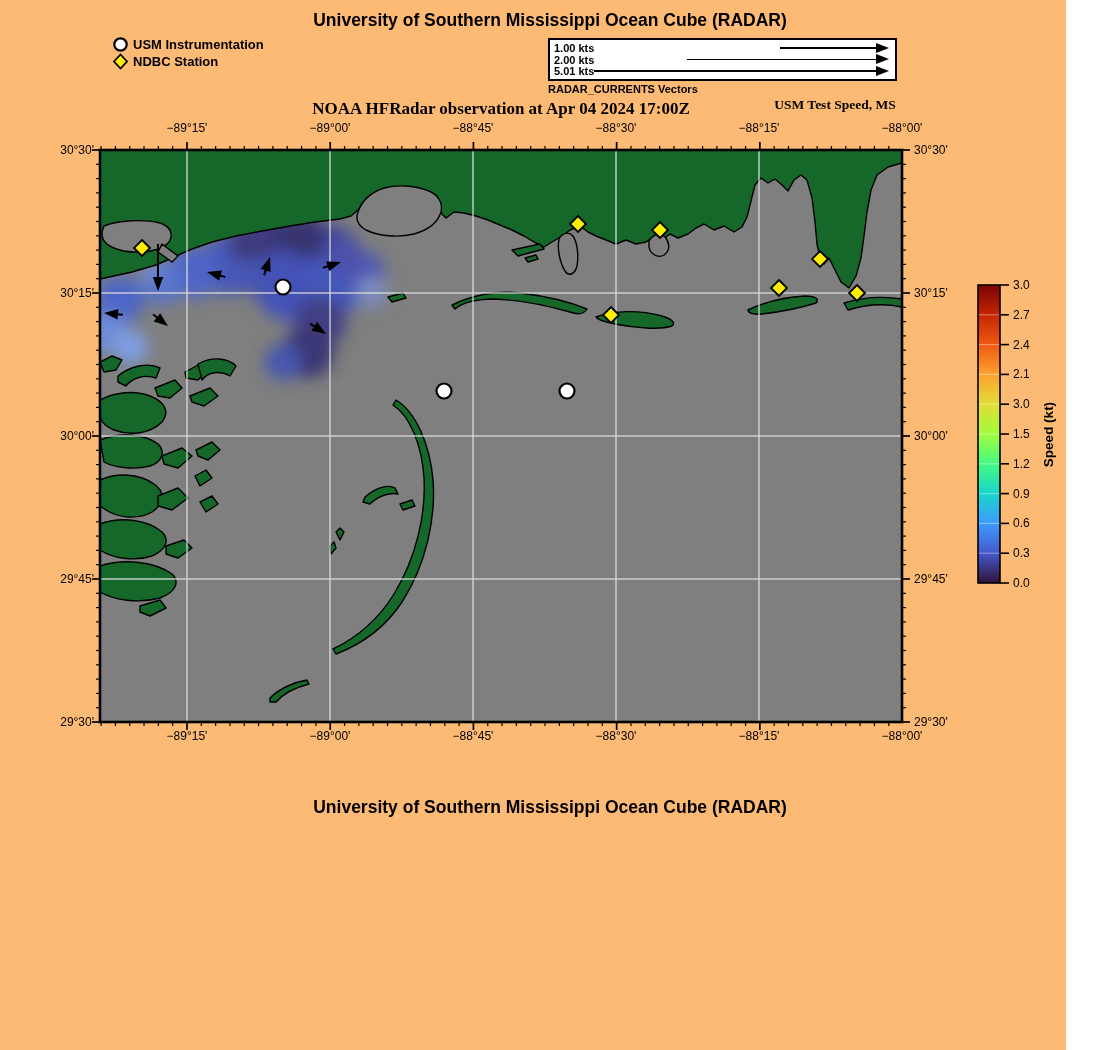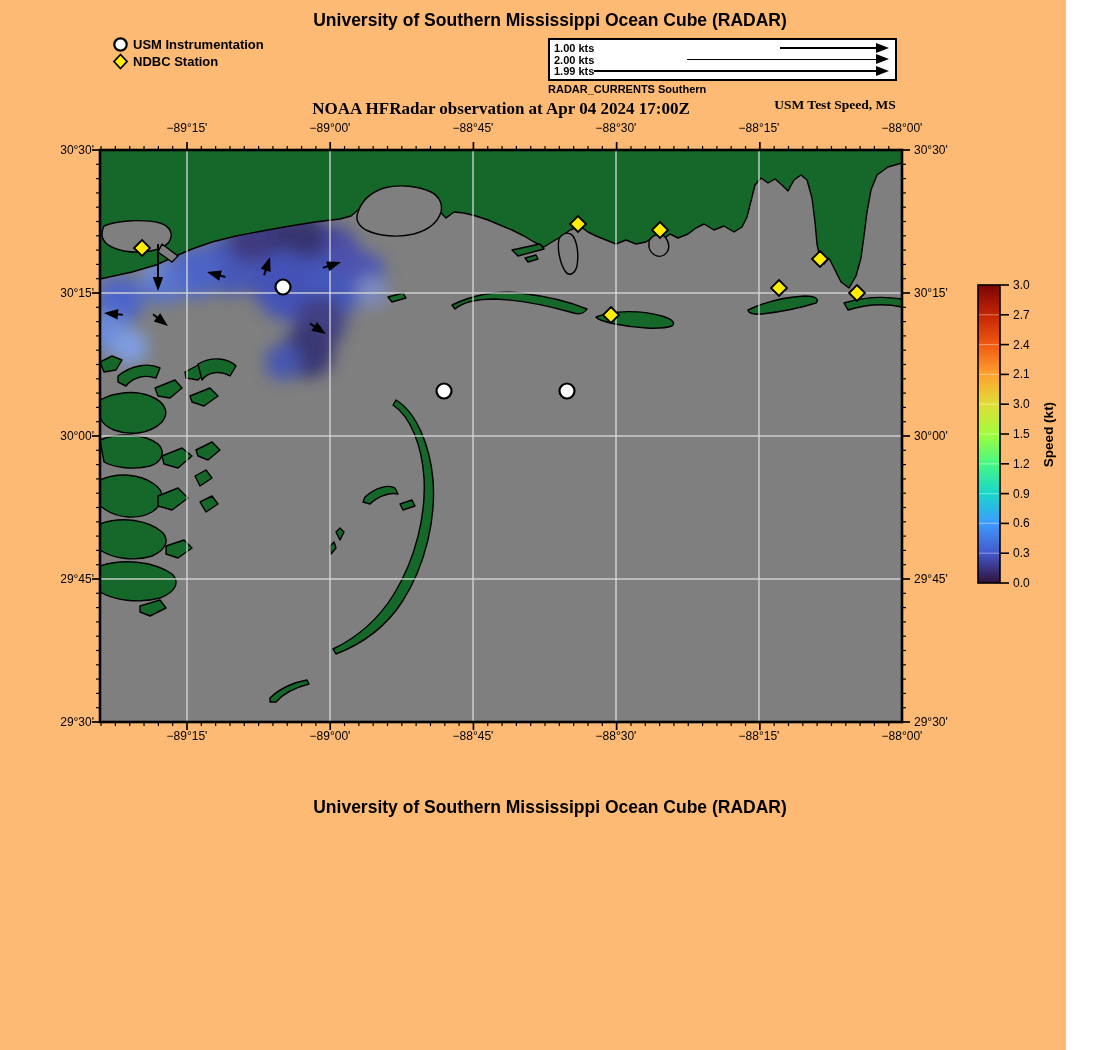--- a/index.html
+++ b/index.html
@@ -52,26 +52,26 @@
       <span class="vlabel">1.00 kts</span>
     <div class="vline" style="right: 18px; width: 97px;"></div>
         <div class="vhead" style="right: 6px;"></div>
       </div>
     <div class="vrow" style="top:13.5px">
       <span class="vlabel">2.00 kts</span>
     <div class="vline" style="right: 18px; width: 190px;"></div>
         <div class="vhead" style="right: 6px;"></div>
       </div>
     <div class="vrow" style="top:25px">
-      <span class="vlabel">1.99 kts</span>
+      <span class="vlabel">5.01 kts</span>
     <div class="vline" style="right: 18px; width: 283px;"></div>
         <div class="vhead" style="right: 6px;"></div>
       </div>
   </div>
-  <div class="abs vcaption">RADAR_CURRENTS Southern</div>
+  <div class="abs vcaption">RADAR_CURRENTS Vectors</div>
 
   <div class="abs subtitle serif">NOAA HFRadar observation at Apr 04 2024 17:00Z</div>
   <div class="abs range-label serif">USM Test Speed, MS</div>
 
   <svg id="map-svg" class="abs" style="left:86px;top:136px" width="830" height="600">
     <defs>
       <filter id="soft" x="-50%" y="-50%" width="200%" height="200%">
         <feGaussianBlur stdDeviation="8"></feGaussianBlur>
       </filter>
       <clipPath id="mapclip">

